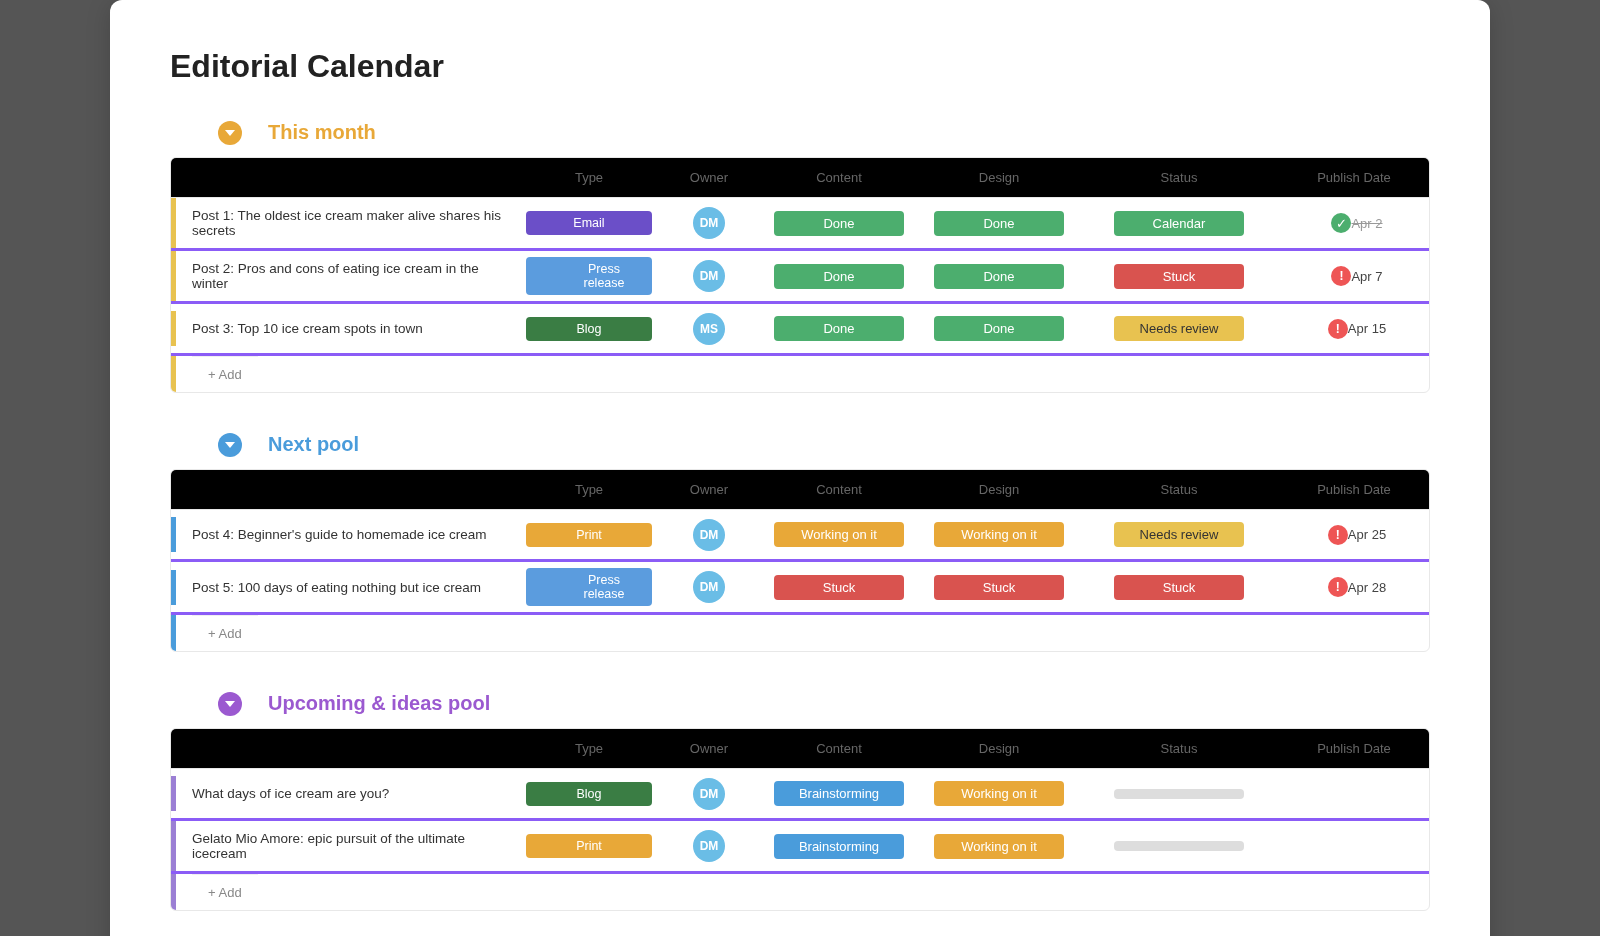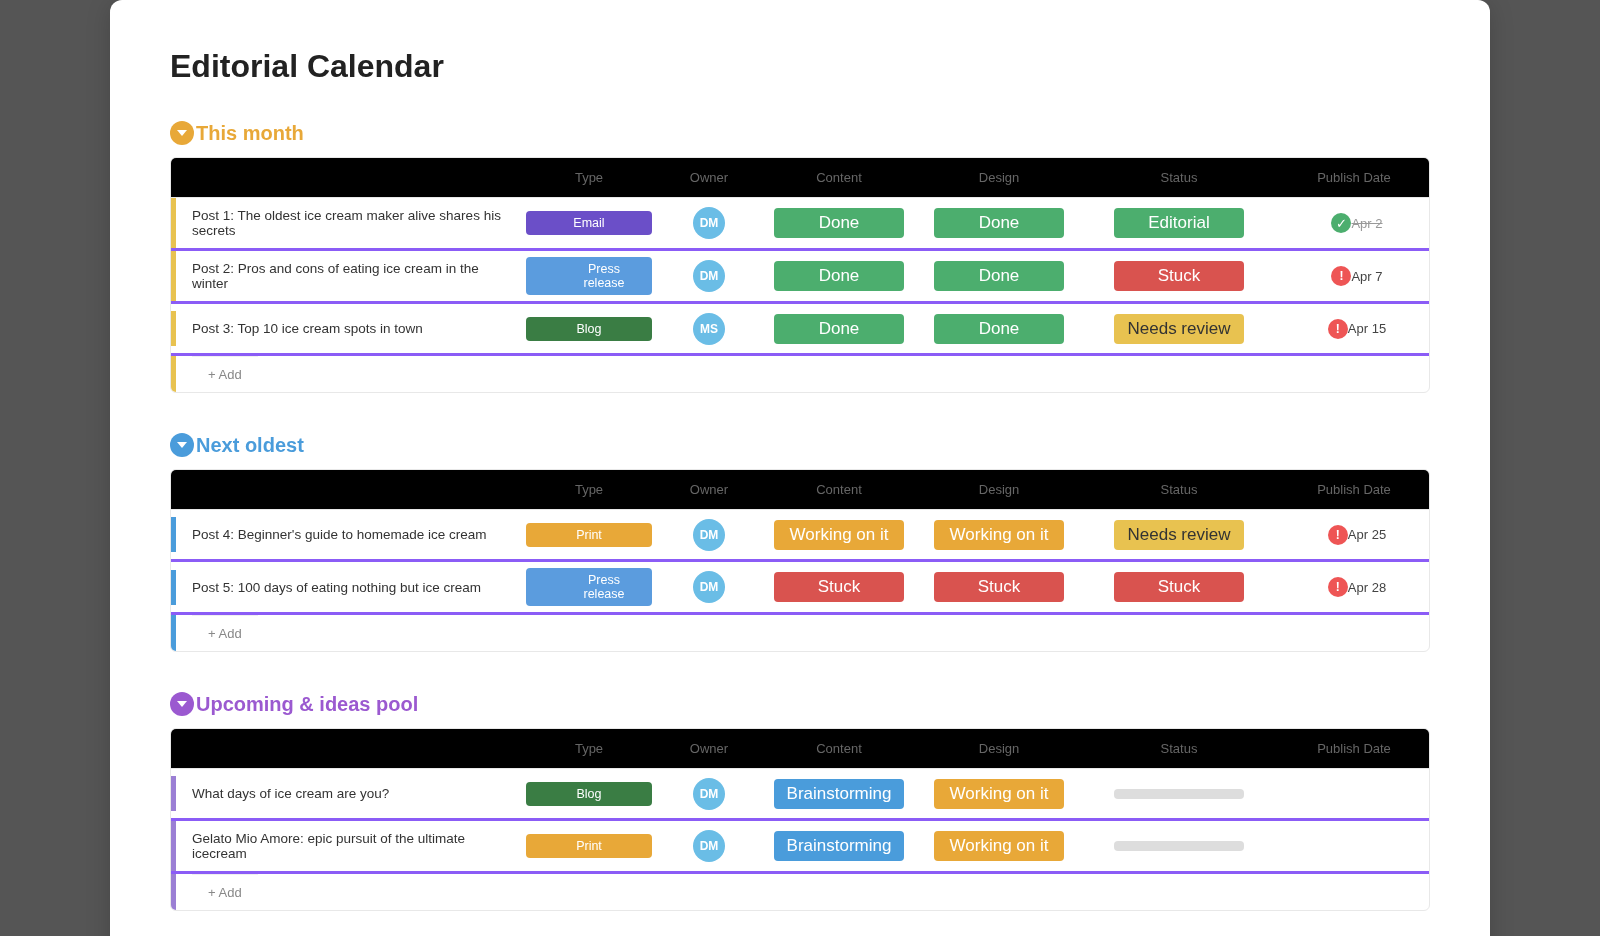--- a/index.html
+++ b/index.html
@@ -21,23 +21,24 @@
     }
     .page-title {
       font-size: 32px;
       font-weight: 700;
       color: #222;
       margin-bottom: 36px;
     }
     .section { margin-bottom: 40px; }
     .section-header {
       display: flex;
-      align-items: center;
-      gap: 2px;
+      align-items: flex-start;
+      gap: 26px;
       margin-bottom: 12px;
+      margin-left: 48px;
     }
     .section-icon {
       width: 24px; height: 24px;
       border-radius: 50%;
       display: flex; align-items: center; justify-content: center;
       font-size: 14px;
       flex-shrink: 0;
     }
     .section-title {
       font-size: 20px;
@@ -116,21 +117,21 @@
       background: #6abde6;
       color: #fff;
       font-size: 12px;
       font-weight: 600;
       display: flex; align-items: center; justify-content: center;
     }
 
     .status-badge {
       border-radius: 4px;
       padding: 5px 10px;
-      font-size: 17px;
+      font-size: 13px;
       font-weight: 500;
       color: #fff;
       text-align: center;
       width: 130px;
     }
     .status-badge.done { background: #4cae6e; }
     .status-badge.published { background: #4cae6e; }
     .status-badge.stuck { background: #d9534f; }
     .status-badge.needs-review { background: #e8c250; color: #333; }
     .status-badge.working { background: #e8a838; }
@@ -221,21 +222,21 @@
             <div class="cell">
               <div class="avatar">DM</div>
             </div>
             <div class="cell">
               <div class="status-badge done">Done</div>
             </div>
             <div class="cell">
               <div class="status-badge done">Done</div>
             </div>
             <div class="cell">
-              <div class="status-badge published">Editorial</div>
+              <div class="status-badge published">Calendar</div>
             </div>
             <div class="date-cell cell">
               <div class="check-icon">✓</div>
               <span class="publish-date strikethrough">Apr 2</span>
             </div>
           </div>
           <div class="table-row-item grid-5">
             <div class="left-bar">
               <div class="color-bar yellow"></div>
               <div class="row-title">Post 2: Pros and cons of eating ice cream in the winter</div>
@@ -291,21 +292,21 @@
           </div>
         </div>
       </div>
       <div class="section">
         <div class="section-header">
           <div class="section-icon" style="background: rgb(74, 156, 219);">
             <svg width="12" height="12" viewBox="0 0 12 12">
               <polygon points="6,9 1,3 11,3" fill="white"></polygon>
             </svg>
           </div>
-          <span class="section-title blue">Next oldest</span>
+          <span class="section-title blue">Next pool</span>
         </div>
         <div class="table-container">
           <div class="table-header grid-5">
             <div class="col-name col-title"></div>
             <div class="col-name">Type</div>
             <div class="col-name">Owner</div>
             <div class="col-name">Content</div>
             <div class="col-name">Design</div>
             <div class="col-name">Status</div>
             <div class="col-name">Publish Date</div>

